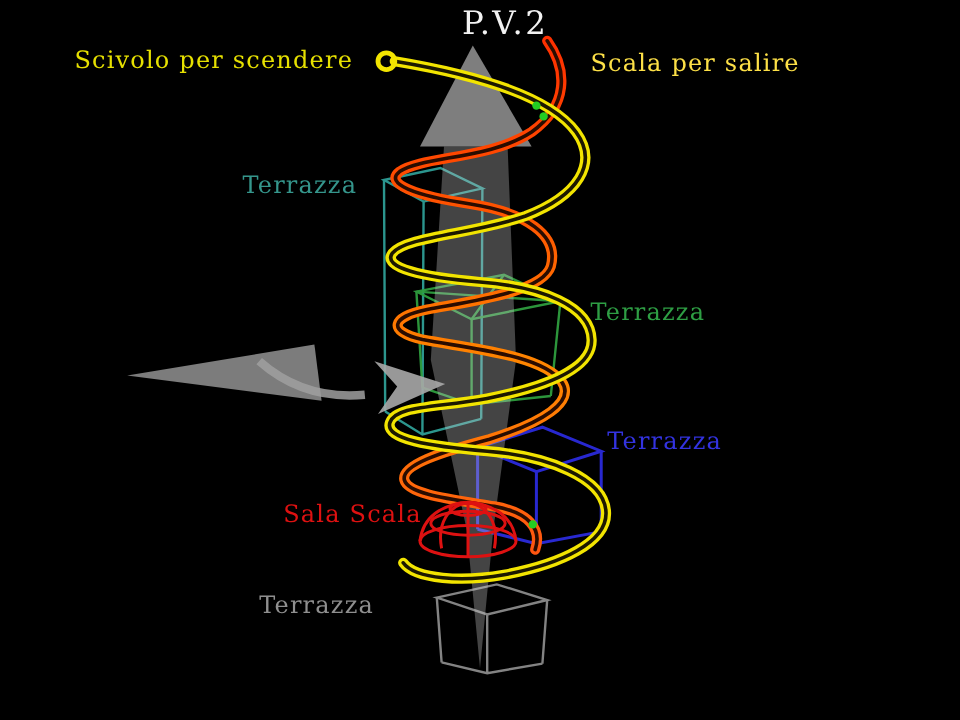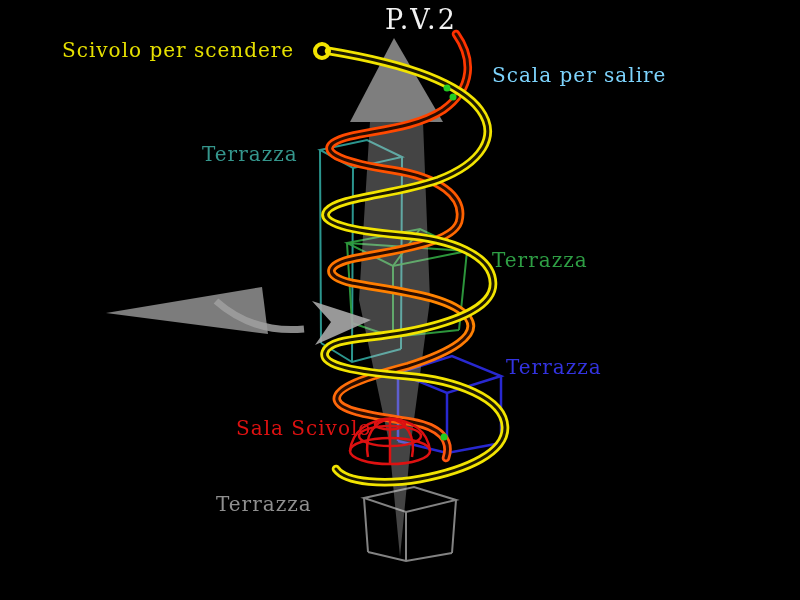--- a/index.html
+++ b/index.html
@@ -85,20 +85,20 @@
 
     <g fill="#22cc22">
       <circle cx="447" cy="88" r="3.5"></circle>
       <circle cx="453" cy="97" r="3.5"></circle>
       <circle cx="444" cy="437" r="3.5"></circle>
     </g>
   </svg>
 
   <div class="lbl lbl-pv" style="left: 385px; top: 4px; color: rgb(242, 242, 242);">P.V.2</div>
   <div class="lbl lbl-big" style="left: 62px; top: 38px; color: rgb(230, 224, 0);">Scivolo per scendere</div>
-  <div class="lbl lbl-big" style="left: 492px; top: 40px; color: #7dd3fc; margin-top: 23px;">Scala per salire</div>
+  <div class="lbl lbl-big" style="left: 492px; top: 40px; color: #fde047;">Scala per salire</div>
   <div class="lbl lbl-big" style="left: 202px; top: 142px; color: rgb(53, 150, 140);">Terrazza</div>
   <div class="lbl lbl-big" style="left: 492px; top: 248px; color: rgb(46, 158, 68);">Terrazza</div>
   <div class="lbl lbl-big" style="left: 506px; top: 355px; color: rgb(51, 51, 224);">Terrazza</div>
-  <div class="lbl lbl-big" style="left: 236px; top: 416px; color: rgb(221, 17, 17);">Sala Scivolo</div>
+  <div class="lbl lbl-big" style="left: 236px; top: 416px; color: rgb(221, 17, 17);">Sala Scala</div>
   <div class="lbl lbl-big" style="left: 216px; top: 492px; color: rgb(143, 143, 143);">Terrazza</div>
 
 </div>
 
 </body></html>

